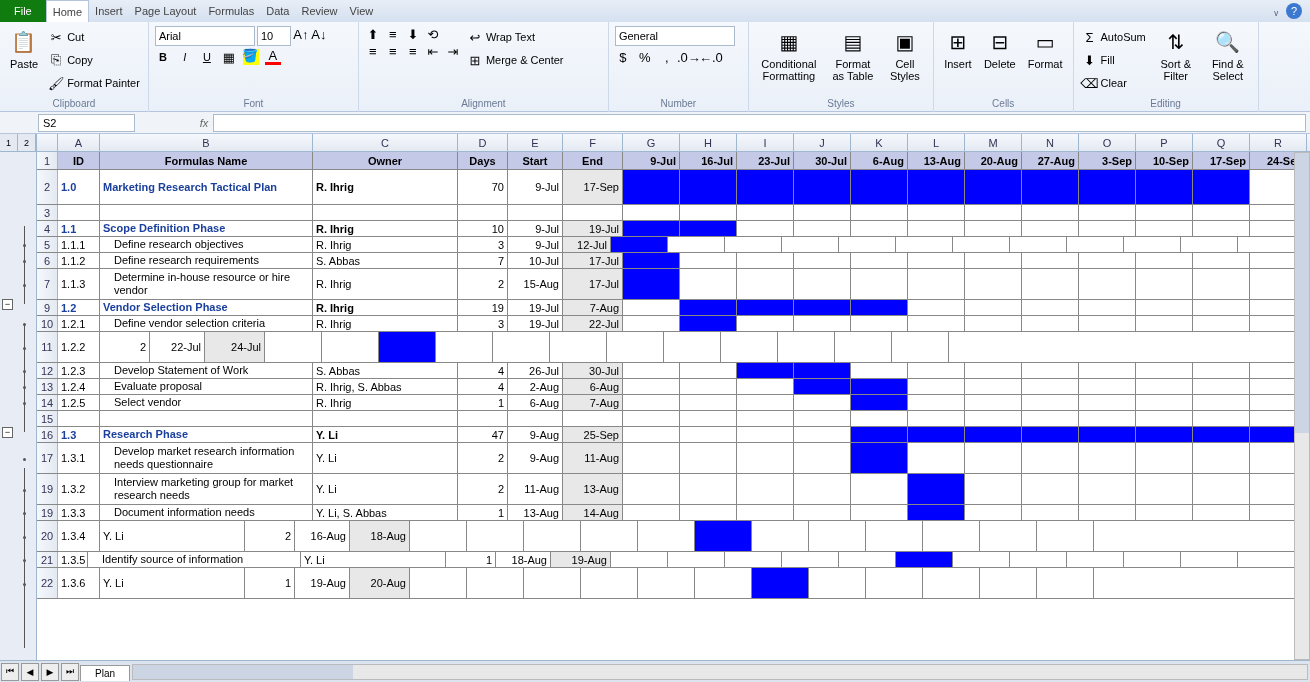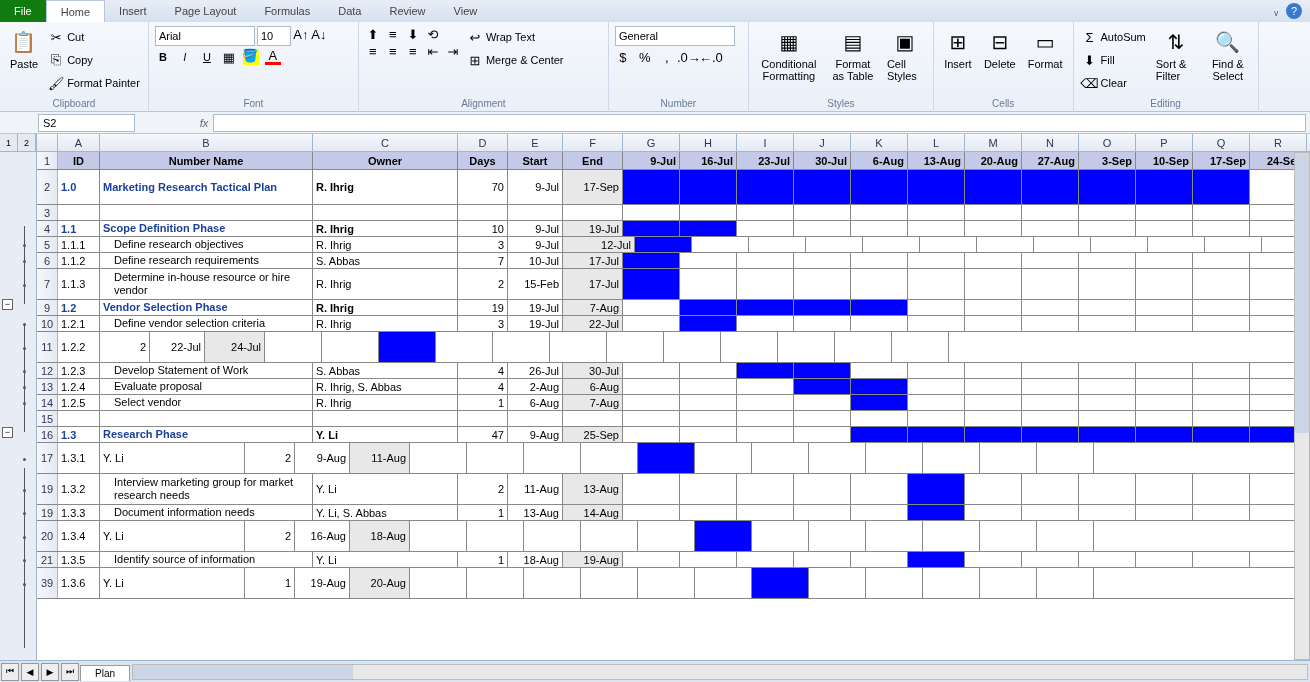--- a/index.html
+++ b/index.html
@@ -1,19 +1,19 @@
 <!DOCTYPE html>
 <html><head>
 <meta charset="utf-8">
 <style>
 *{margin:0;padding:0;box-sizing:border-box;font-family:'Segoe UI',Tahoma,sans-serif;font-size:11px}
 body{background:#fff;overflow:hidden;width:1310px;height:682px}
 .titlebar{height:22px;background:linear-gradient(#e8eef7,#d5e0f0);display:flex;align-items:center}
 .file-tab{background:#107c10;color:#fff;padding:3px 14px;height:22px;display:flex;align-items:center;cursor:pointer}
-.tab{padding:3px 14px;height:22px;display:flex;align-items:center;cursor:pointer;color:#444}
+.tab{padding:3px 6px;height:22px;display:flex;align-items:center;cursor:pointer;color:#444}
 .tab.active{background:#fff;border:1px solid #b5c5dd;border-bottom:none}
 .tb-right{margin-left:auto;display:flex;gap:8px;padding-right:8px;align-items:center}
 .ribbon{height:90px;background:linear-gradient(#f5f8fc,#eaf0f9);border-bottom:1px solid #b5c5dd;display:flex}
 .group{border-right:1px solid #cdd8e8;padding:2px 6px;display:flex;flex-direction:column;height:90px}
 .group-body{flex:1;display:flex;align-items:flex-start;gap:4px;padding-top:2px}
 .group-label{text-align:center;font-size:10px;color:#6a7a94;padding:1px 0}
 .big-btn{display:flex;flex-direction:column;align-items:center;padding:2px 4px;cursor:pointer;gap:2px}
 .big-btn .ic{width:28px;height:28px;display:flex;align-items:center;justify-content:center;font-size:20px}
 .small-row{display:flex;align-items:center;gap:3px;height:22px;cursor:pointer;padding:0 2px}
 .col{display:flex;flex-direction:column;gap:1px}
@@ -171,21 +171,21 @@
       <div class="big-btn">
           <div class="ic">▦</div>
           <span style="width:60px;text-align:center;line-height:1.1">Conditional Formatting</span>
         </div>
       <div class="big-btn">
           <div class="ic">▤</div>
           <span style="width:44px;text-align:center;line-height:1.1">Format as Table</span>
         </div>
       <div class="big-btn">
           <div class="ic">▣</div>
-          <span style="width:36px;text-align:left;line-height:1.1">Cell Styles</span>
+          <span style="width:36px;text-align:center;line-height:1.1">Cell Styles</span>
         </div>
     </div>
     <div class="group-label">Styles</div>
   </div>
 
   <div class="group">
     <div class="group-body">
       <div class="big-btn">
           <div class="ic">⊞</div>
           <span>Insert</span>
@@ -213,21 +213,21 @@
             <span class="ic-sm">⬇</span>
             <span>Fill</span>
           </div>
         <div class="small-row">
             <span class="ic-sm">⌫</span>
             <span>Clear</span>
           </div>
       </div>
       <div class="big-btn">
           <div class="ic">⇅</div>
-          <span style="width:40px;line-height:1.1">Sort &amp; Filter</span>
+          <span style="width:40px;text-align:center;line-height:1.1">Sort &amp; Filter</span>
         </div>
       <div class="big-btn">
           <div class="ic">🔍</div>
           <span style="width:40px;text-align:center;line-height:1.1">Find &amp; Select</span>
         </div>
     </div>
     <div class="group-label">Editing</div>
   </div>
 </div>
 
@@ -285,21 +285,21 @@
         <div class="ch" style="width:57px">N</div>
         <div class="ch" style="width:57px">O</div>
         <div class="ch" style="width:57px">P</div>
         <div class="ch" style="width:57px">Q</div>
         <div class="ch" style="width:57px">R</div>
       </div>
     <div class="rows" id="rows">
         <div class="row" style="height:18px">
           <div class="rh" style="width:21px">1</div>
           <div class="cell hdr" style="width:42px">ID</div>
-          <div class="cell hdr" style="width:213px">Number Name</div>
+          <div class="cell hdr" style="width:213px">Formulas Name</div>
           <div class="cell hdr" style="width:145px">Owner</div>
           <div class="cell hdr" style="width:50px">Days</div>
           <div class="cell hdr" style="width:55px">Start</div>
           <div class="cell hdr" style="width:60px">End</div>
           <div class="cell hdr num" style="width:57px">9-Jul</div>
           <div class="cell hdr num" style="width:57px">16-Jul</div>
           <div class="cell hdr num" style="width:57px">23-Jul</div>
           <div class="cell hdr num" style="width:57px">30-Jul</div>
           <div class="cell hdr num" style="width:57px">6-Aug</div>
           <div class="cell hdr num" style="width:57px">13-Aug</div>
@@ -373,21 +373,21 @@
           <div class="cell" style="width:57px"></div>
           <div class="cell" style="width:57px"></div>
         </div>
         <div class="row" style="height:16px">
           <div class="rh" style="width:21px">5</div>
           <div class="cell " style="width:42px">1.1.1</div>
           <div class="cell " style="width:213px;padding-left:14px;white-space:normal;line-height:1.15">Define research objectives</div>
           <div class="cell " style="width:145px">R. Ihrig</div>
           <div class="cell num" style="width:50px">3</div>
           <div class="cell num" style="width:55px">9-Jul</div>
-          <div class="cell num end-col" style="width:72px">12-Jul</div>
+          <div class="cell num end-col" style="width:48px">12-Jul</div>
           <div class="cell gantt" style="width:57px"></div>
           <div class="cell" style="width:57px"></div>
           <div class="cell" style="width:57px"></div>
           <div class="cell" style="width:57px"></div>
           <div class="cell" style="width:57px"></div>
           <div class="cell" style="width:57px"></div>
           <div class="cell" style="width:57px"></div>
           <div class="cell" style="width:57px"></div>
           <div class="cell" style="width:57px"></div>
           <div class="cell" style="width:57px"></div>
@@ -414,21 +414,21 @@
           <div class="cell" style="width:57px"></div>
           <div class="cell" style="width:57px"></div>
           <div class="cell" style="width:57px"></div>
         </div>
         <div class="row" style="height:31px">
           <div class="rh" style="width:21px">7</div>
           <div class="cell " style="width:42px">1.1.3</div>
           <div class="cell " style="width:213px;padding-left:14px;white-space:normal;line-height:1.15">Determine in-house resource or hire vendor</div>
           <div class="cell " style="width:145px">R. Ihrig</div>
           <div class="cell num" style="width:50px">2</div>
-          <div class="cell num" style="width:55px">15-Feb</div>
+          <div class="cell num" style="width:55px">15-Aug</div>
           <div class="cell num end-col" style="width:60px">17-Jul</div>
           <div class="cell gantt" style="width:57px"></div>
           <div class="cell" style="width:57px"></div>
           <div class="cell" style="width:57px"></div>
           <div class="cell" style="width:57px"></div>
           <div class="cell" style="width:57px"></div>
           <div class="cell" style="width:57px"></div>
           <div class="cell" style="width:57px"></div>
           <div class="cell" style="width:57px"></div>
           <div class="cell" style="width:57px"></div>
@@ -598,20 +598,21 @@
           <div class="cell gantt" style="width:57px"></div>
           <div class="cell gantt" style="width:57px"></div>
           <div class="cell gantt" style="width:57px"></div>
           <div class="cell gantt" style="width:57px"></div>
           <div class="cell gantt" style="width:57px"></div>
           <div class="cell gantt" style="width:57px"></div>
         </div>
         <div class="row" style="height:31px">
           <div class="rh" style="width:21px">17</div>
           <div class="cell " style="width:42px">1.3.1</div>
+          <div class="cell " style="width:213px;padding-left:14px;white-space:normal;line-height:1.15">Develop market research information needs questionnaire</div>
           <div class="cell " style="width:145px">Y. Li</div>
           <div class="cell num" style="width:50px">2</div>
           <div class="cell num" style="width:55px">9-Aug</div>
           <div class="cell num end-col" style="width:60px">11-Aug</div>
           <div class="cell" style="width:57px"></div>
           <div class="cell" style="width:57px"></div>
           <div class="cell" style="width:57px"></div>
           <div class="cell" style="width:57px"></div>
           <div class="cell gantt" style="width:57px"></div>
           <div class="cell" style="width:57px"></div>
@@ -679,41 +680,41 @@
           <div class="cell gantt" style="width:57px"></div>
           <div class="cell" style="width:57px"></div>
           <div class="cell" style="width:57px"></div>
           <div class="cell" style="width:57px"></div>
           <div class="cell" style="width:57px"></div>
           <div class="cell" style="width:57px"></div>
           <div class="cell" style="width:57px"></div>
         </div>
         <div class="row" style="height:16px">
           <div class="rh" style="width:21px">21</div>
-          <div class="cell " style="width:42px">1.3.5</div>
+          <div class="cell " style="width:30px">1.3.5</div>
           <div class="cell " style="width:213px;padding-left:14px;white-space:normal;line-height:1.15">Identify source of information</div>
           <div class="cell " style="width:145px">Y. Li</div>
           <div class="cell num" style="width:50px">1</div>
           <div class="cell num" style="width:55px">18-Aug</div>
           <div class="cell num end-col" style="width:60px">19-Aug</div>
           <div class="cell" style="width:57px"></div>
           <div class="cell" style="width:57px"></div>
           <div class="cell" style="width:57px"></div>
           <div class="cell" style="width:57px"></div>
           <div class="cell" style="width:57px"></div>
           <div class="cell gantt" style="width:57px"></div>
           <div class="cell" style="width:57px"></div>
           <div class="cell" style="width:57px"></div>
           <div class="cell" style="width:57px"></div>
           <div class="cell" style="width:57px"></div>
           <div class="cell" style="width:57px"></div>
           <div class="cell" style="width:57px"></div>
         </div>
         <div class="row" style="height:31px">
-          <div class="rh" style="width:21px">39</div>
+          <div class="rh" style="width:21px">22</div>
           <div class="cell " style="width:42px">1.3.6</div>
           <div class="cell " style="width:145px">Y. Li</div>
           <div class="cell num" style="width:50px">1</div>
           <div class="cell num" style="width:55px">19-Aug</div>
           <div class="cell num end-col" style="width:60px">20-Aug</div>
           <div class="cell" style="width:57px"></div>
           <div class="cell" style="width:57px"></div>
           <div class="cell" style="width:57px"></div>
           <div class="cell" style="width:57px"></div>
           <div class="cell" style="width:57px"></div>

